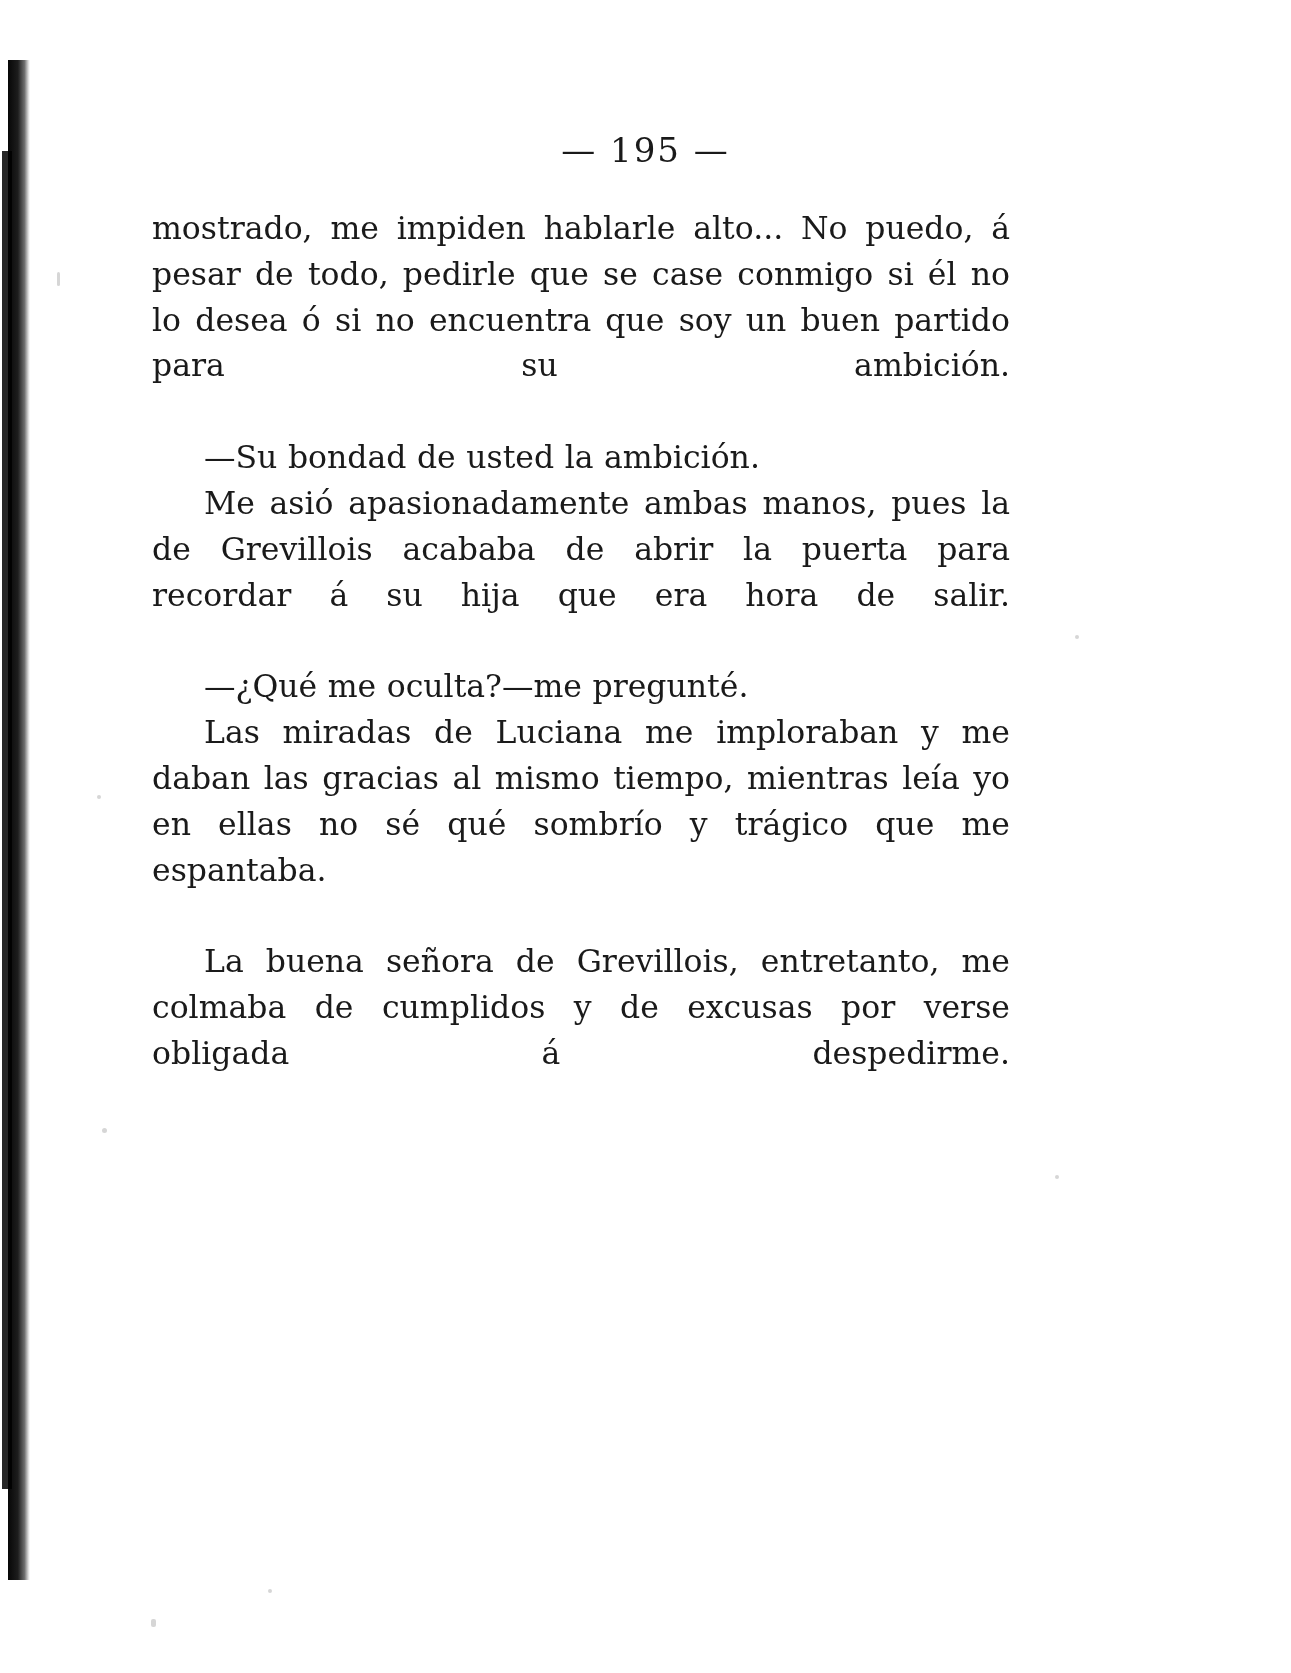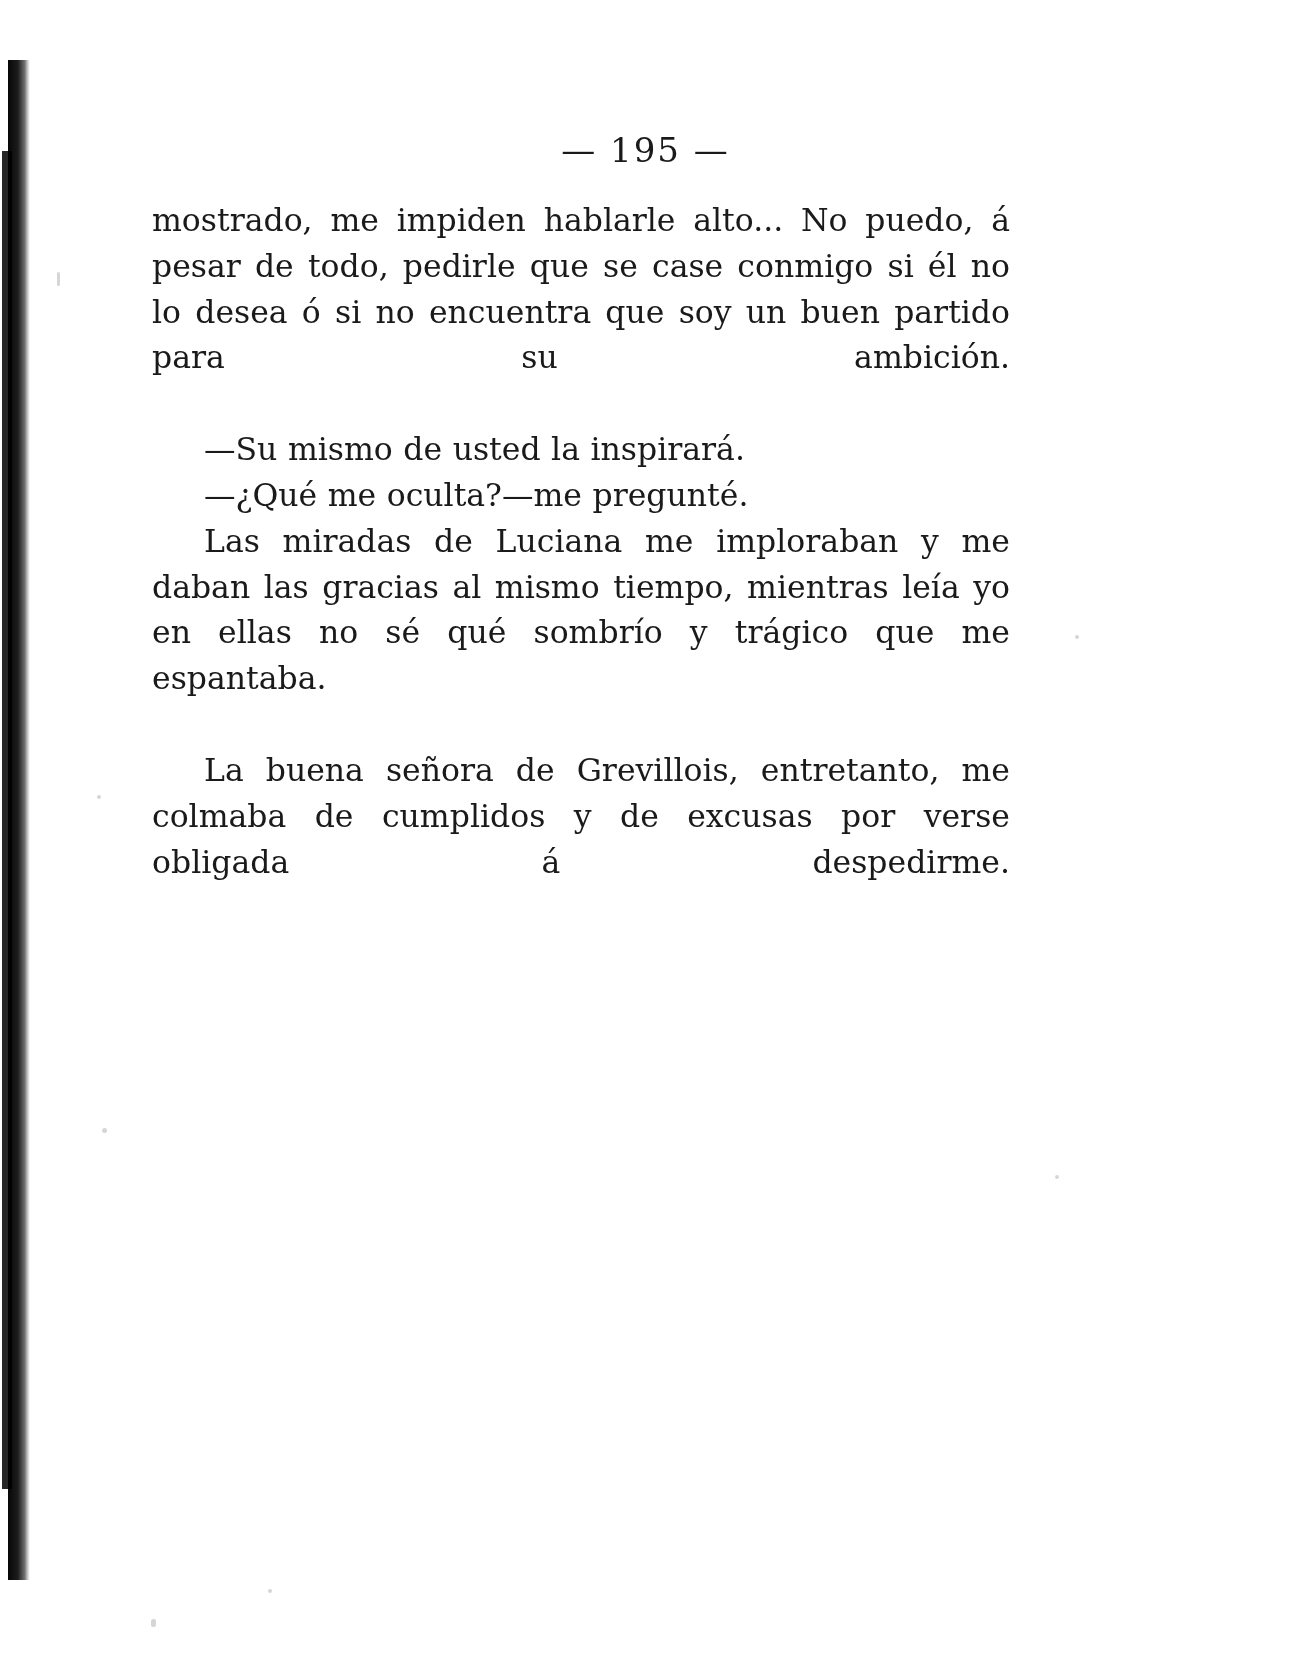--- a/index.html
+++ b/index.html
@@ -70,20 +70,21 @@
     text-align: justify;
     text-justify: inter-word;
     text-indent: 52px;
     font-family: "DejaVu Serif", serif;
     word-spacing: 0.5px;
     -webkit-hyphens: none;
     hyphens: none;
   }
   p.para.no-indent {
     text-indent: 0;
+    margin-top: 8px;
   }
   
   p.para.stretch-last::after {
     content: "";
     display: inline-block;
     width: 100%;
   }
 
   .speck {
     position: absolute;
@@ -99,22 +100,23 @@
 
   <div class="gutter-shadow"></div>
 
   <div class="page-number">— 195 —</div>
 
   <div class="text-block">
 
     <p class="para no-indent stretch-last">mostrado, me impiden hablarle alto... No puedo, á pesar de todo, pedirle que se case conmigo si él no lo desea ó si no encuentra que soy un buen partido para su ambición.</p>
 
 
-    <p class="para">—Su mismo de usted la inspirará.</p>
+    <p class="para">—Su bondad de usted la ambición.</p>
 
+    <p class="para stretch-last">Me asió apasionadamente ambas manos, pues la de Grevillois acababa de abrir la puerta para recordar á su hija que era hora de salir.</p>
 
 
 
     <p class="para">—¿Qué me oculta?—me pregunté.</p>
 
     <p class="para stretch-last">Las miradas de Luciana me imploraban y me daban las gracias al mismo tiempo, mientras leía yo en ellas no sé qué sombrío y trágico que me espantaba.</p>
 
 
     <p class="para stretch-last">La buena señora de Grevillois, entretanto, me colmaba de cumplidos y de excusas por verse obligada á despedirme.</p>
 

